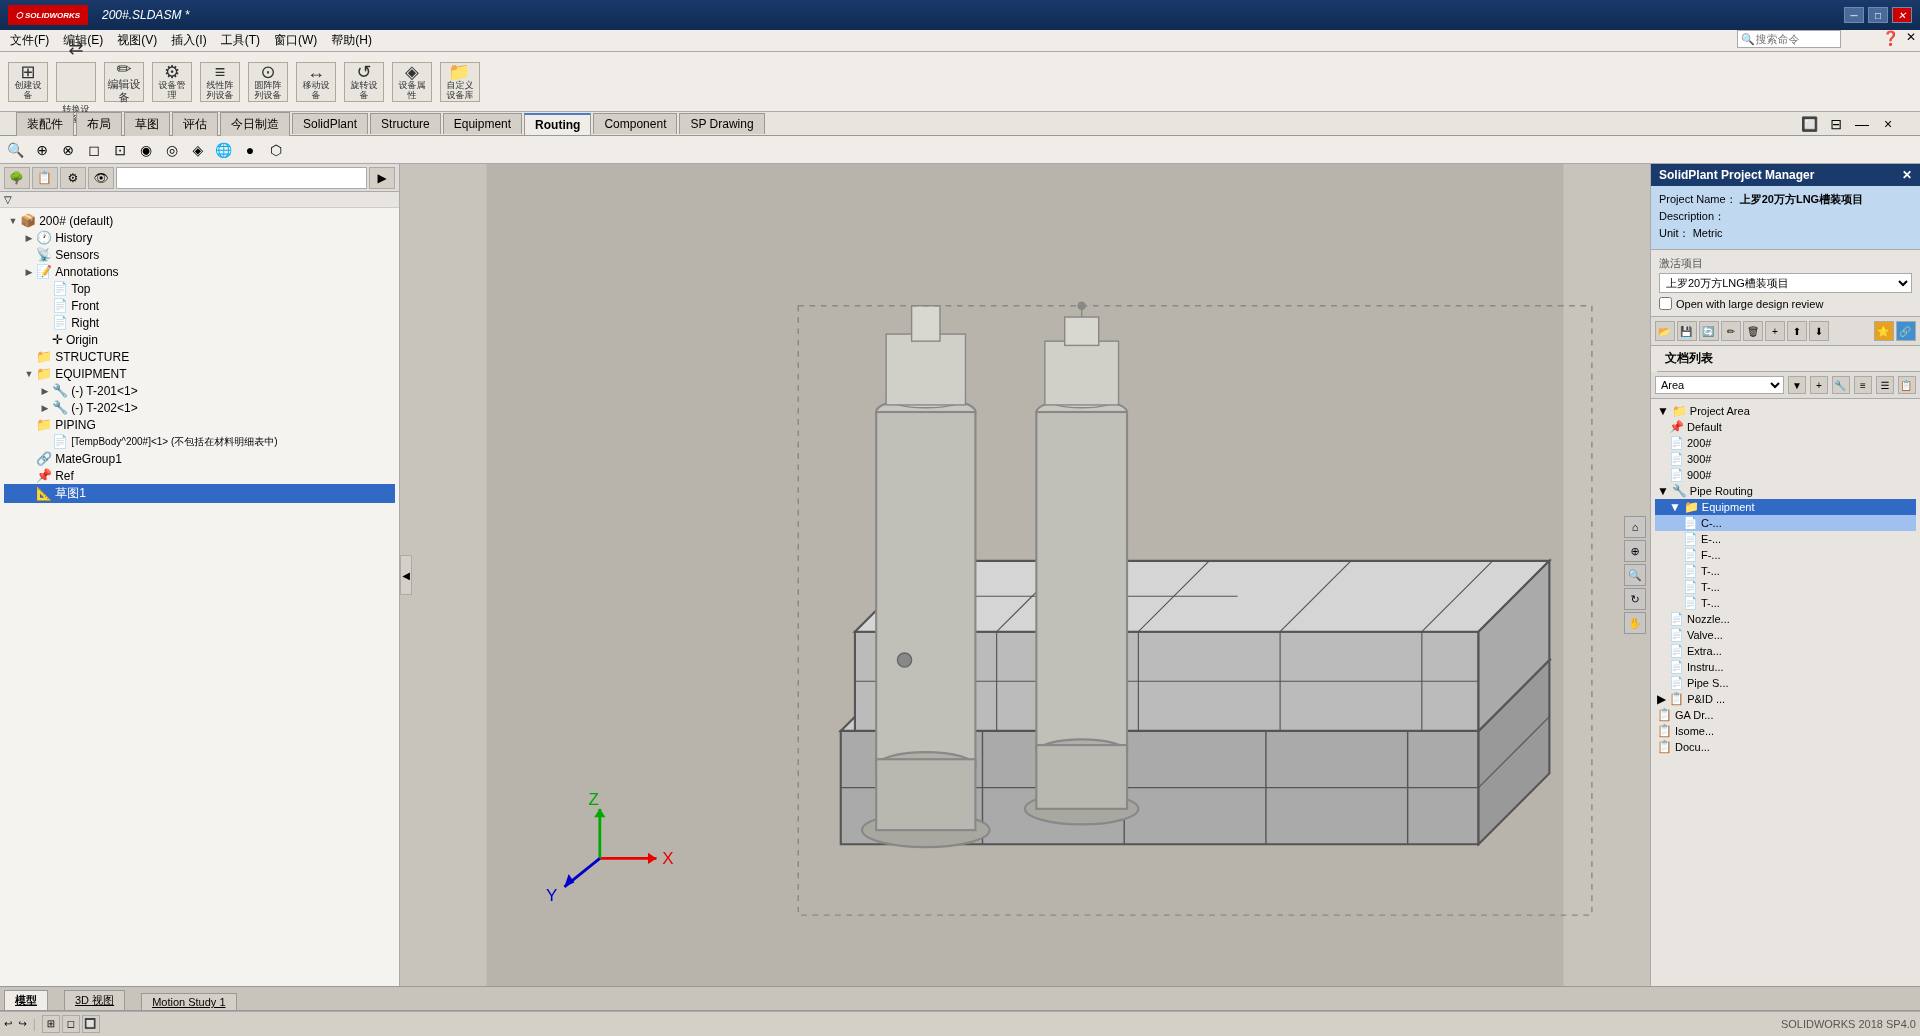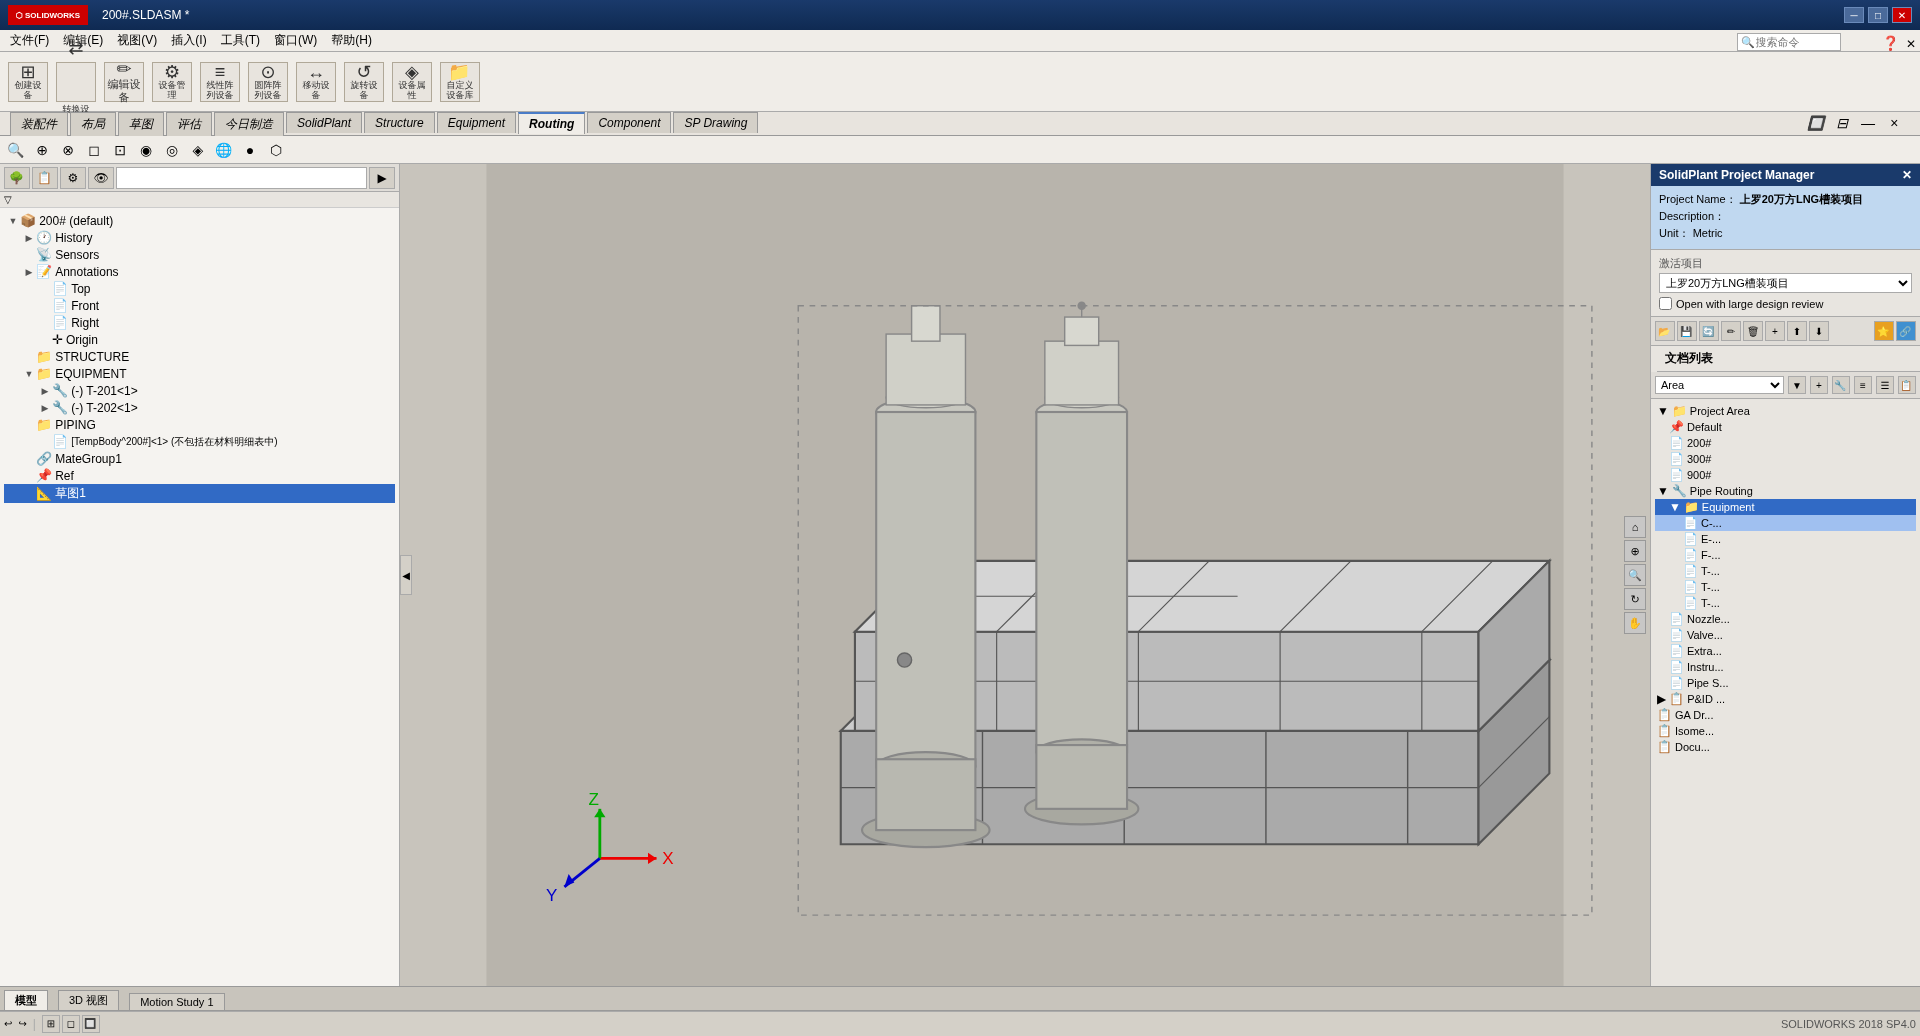--- a/index.html
+++ b/index.html
@@ -7,35 +7,36 @@
 
     
     #titlebar {
       height: 30px;
       background: linear-gradient(to bottom, #1a3a6b, #0f2a52);
       display: flex;
       align-items: center;
       justify-content: space-between;
       padding: 12px 8px;
       color: white;
+      font-style: italic;
     }
     #titlebar-left { display: flex; align-items: center; gap: 6px; }
     #titlebar-controls { display: flex; gap: 4px; }
     #titlebar-controls span {
       width: 20px; height: 16px; background: #4a6a9a; color: white;
       font-size: 10px; display: flex; align-items: center; justify-content: center;
       cursor: pointer; border: 1px solid #6a8aba;
     }
 
     
     #menubar {
       height: 22px;
       background: #f0ede8;
       display: flex;
-      align-items: flex-end;
+      align-items: flex-start;
       padding: 0 4px;
       border-bottom: 1px solid #aaa;
       gap: 2px;
     }
     .menu-item {
       padding: 2px 6px;
       font-size: 12px;
       cursor: pointer;
       color: #000;
     }
@@ -59,24 +60,23 @@
       align-items: center; justify-content: center;
       cursor: pointer; font-size: 9px; color: #333;
     }
     .toolbar-icon { font-size: 18px; line-height: 1; }
 
     
     #tabbar {
       height: 24px;
       background: #e8e4de;
       display: flex;
-      align-items: flex-start;
-      padding: 0 10px;
+      align-items: center;
+      padding: 0 16px;
       border-bottom: 1px solid #999;
-      font-style: italic;
     }
     .tab {
       padding: 3px 10px;
       font-size: 12px;
       cursor: pointer;
       background: #d4d0c8;
       border: 1px solid #999;
       border-bottom: none;
       margin-right: 2px;
       color: #000;
@@ -289,21 +289,22 @@
       background: #c8c4bc;
       border-bottom: 1px solid #999;
     }
     .bottom-tab {
       padding: 2px 10px;
       font-size: 11px;
       cursor: pointer;
       background: #d4d0c8;
       border: 1px solid #999;
       border-bottom: none;
-      margin-right: 10px;
+      margin-right: 16px;
+      text-decoration: underline;
     }
     .bottom-tab.active {
       background: #f0ede8;
       font-weight: bold;
     }
     .far-right-btn {
       width: 18px; height: 18px;
       background: #d4d0c8;
       border: 1px solid #aaa;
       font-size: 10px;

